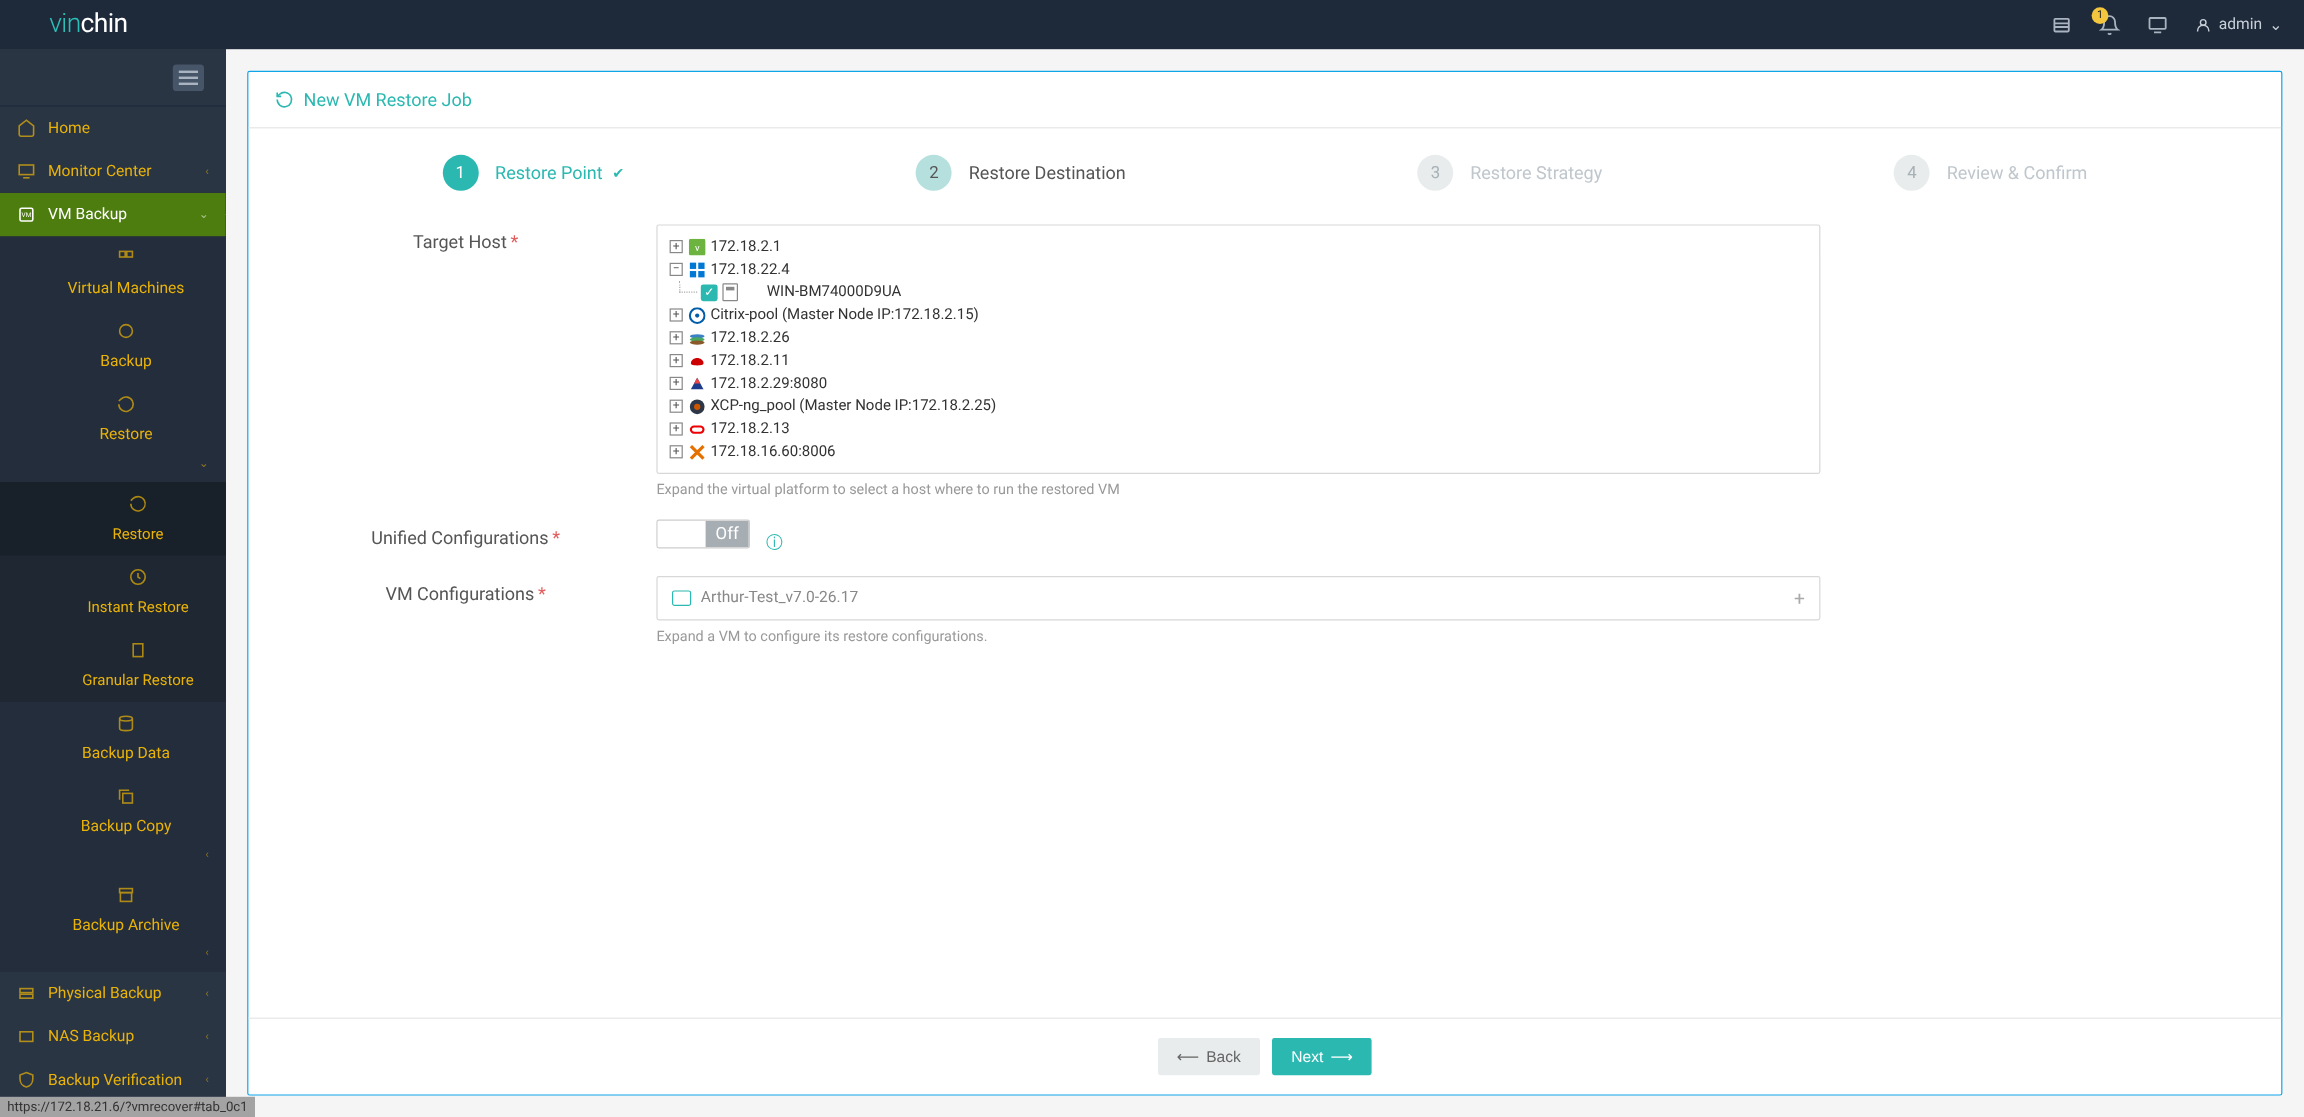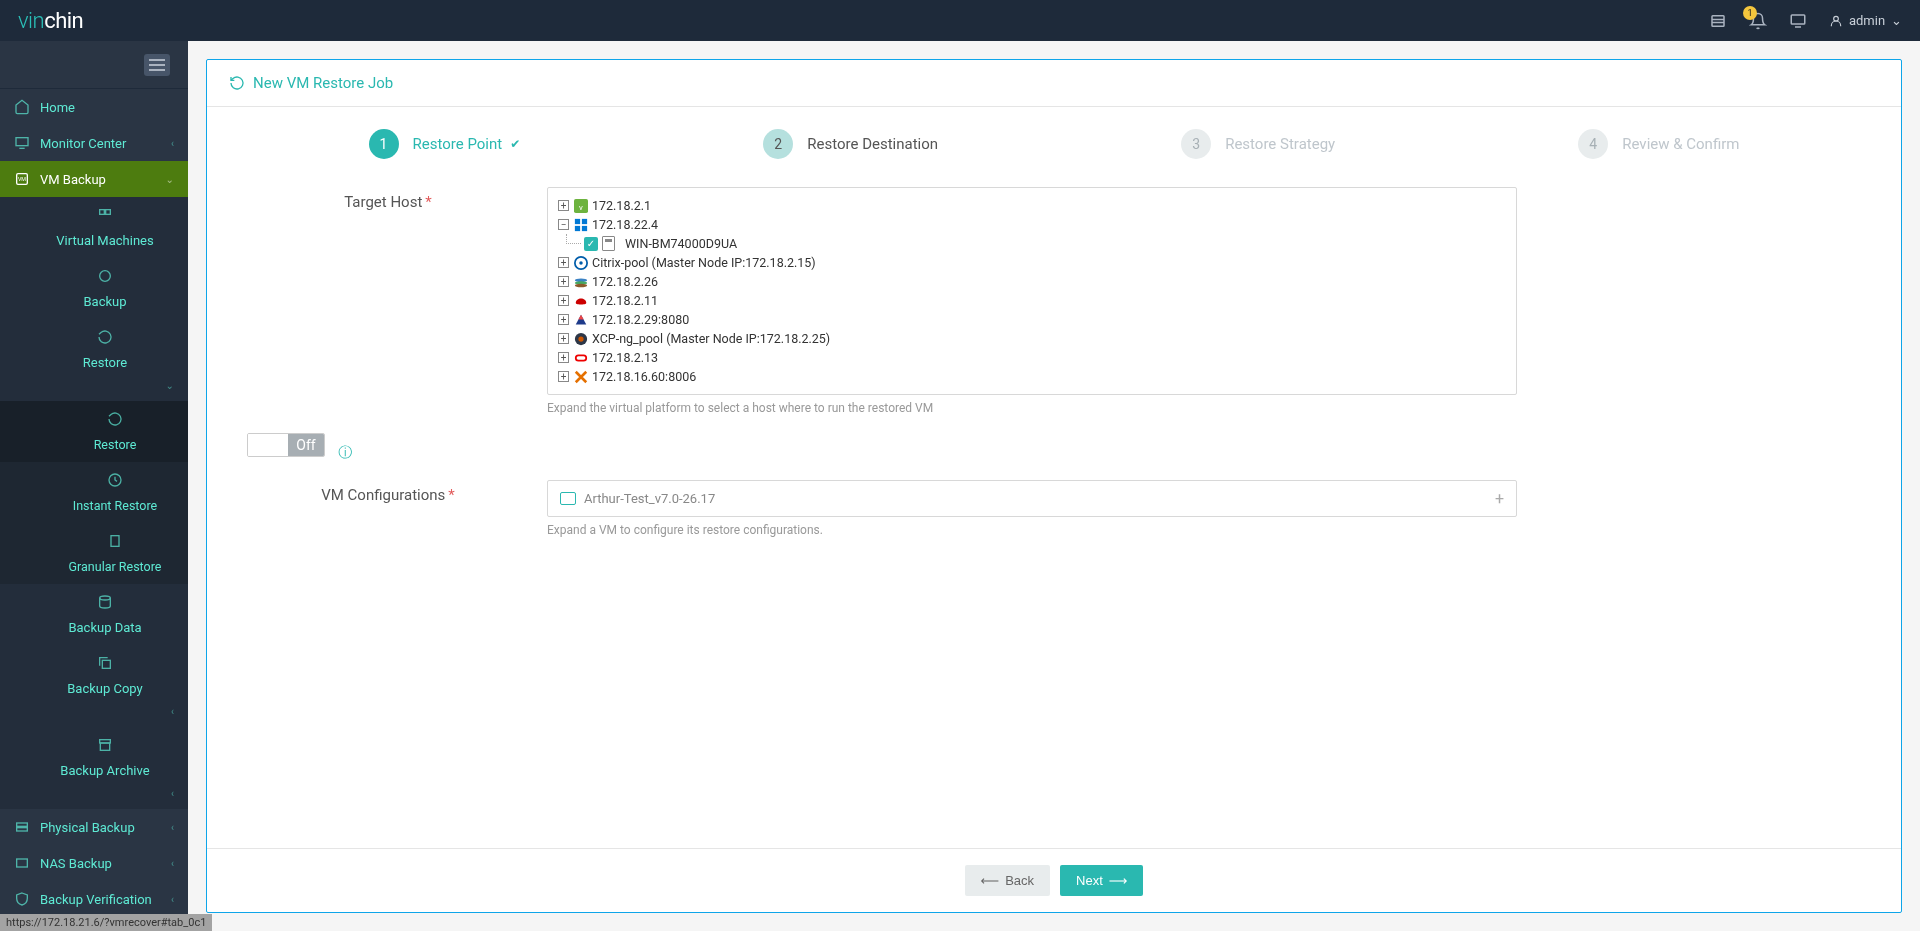--- a/index.html
+++ b/index.html
@@ -1,34 +1,34 @@
 <!DOCTYPE html>
 <html><head>
 <meta charset="utf-8">
 <style>
 * { margin: 0; padding: 0; box-sizing: border-box; }
 body { font-family: -apple-system, BlinkMacSystemFont, "Segoe UI", Roboto, sans-serif; font-size: 13px; background: #f5f5f5; color: #555; overflow-x: hidden; }
 
 
 .topbar { height: 41px; background: #1e2a3a; display: flex; align-items: center; justify-content: space-between; padding: 0 18px; }
-.logo { color: #fff; font-size: 22px; font-weight: 400; letter-spacing: -0.5px; }
+.logo { color: #fff; font-size: 22px; font-weight: 400; letter-spacing: -0.5px; margin-left: 23px; }
 .logo .thin { color: #2ac0b8; font-weight: 300; }
 .topbar-right { display: flex; align-items: center; gap: 22px; }
 .topbar-icon { color: #aab3c0; cursor: pointer; display: flex; align-items: center; position: relative; }
 .topbar-icon svg { width: 18px; height: 18px; }
 .badge { position: absolute; top: -6px; left: -6px; background: #f4c63d; color: #222; border-radius: 50%; width: 14px; height: 14px; font-size: 9px; display: flex; align-items: center; justify-content: center; }
 .user-menu { color: #c8cfd8; font-size: 13px; display: flex; align-items: center; gap: 6px; cursor: pointer; }
 
 
 .layout { display: flex; height: calc(100vh - 41px); }
 .sidebar { width: 188px; background: #2a3544; color: #aab3c0; overflow-y: auto; flex-shrink: 0; }
 .sidebar-toggle { height: 48px; display: flex; align-items: center; justify-content: flex-end; padding-right: 18px; background: #2a3544; border-bottom: 1px solid #1e2a3a; }
 .hamburger { width: 26px; height: 22px; background: #475569; border-radius: 3px; display: flex; flex-direction: column; justify-content: center; gap: 3px; padding: 4px 5px; cursor: pointer; }
 .hamburger span { height: 2px; background: #aab3c0; }
-.nav-item { display: flex; align-items: center; padding: 10px 14px; cursor: pointer; color: #5eead4; gap: 10px; position: relative; }
+.nav-item { display: flex; align-items: center; padding: 10px 14px; cursor: pointer; color: #eab308; gap: 10px; position: relative; }
 .nav-item.active { background: #4d7c0f; color: #fff; }
 .nav-item.active::after { content: ""; position: absolute; right: -8px; top: 50%; transform: translateY(-50%); border: 8px solid transparent; border-right-color: #f5f5f5; }
 .nav-item svg { width: 16px; height: 16px; opacity: 0.7; flex-shrink: 0; }
 .nav-item.active svg { opacity: 1; }
 .nav-arrow { margin-left: auto; font-size: 10px; opacity: 0.5; }
 .nav-sub { background: #232d3b; }
 .nav-sub .nav-item { padding-left: 36px; font-size: 13px; flex-direction: column; }
 .nav-sub2 { background: #1e2732; }
 .nav-sub2 .nav-item { padding-left: 56px; font-size: 12.5px; }
 .nav-sub2 .nav-item.sel { background: #182029; }
@@ -324,21 +324,21 @@
                       <rect x="9" y="1" width="6" height="6" fill="#0078d4"></rect>
                       <rect x="1" y="9" width="6" height="6" fill="#0078d4"></rect>
                       <rect x="9" y="9" width="6" height="6" fill="#0078d4"></rect>
                     </svg>
                   </span>
                 <span>172.18.22.4</span>
               </div>
               <div class="tree-node child">
                 <span class="chk">✓</span>
                 <span class="host-icon"></span>
-                <span style="margin-left:6px;">WIN-BM74000D9UA</span>
+                <span style="margin-left:20px;">WIN-BM74000D9UA</span>
               </div>
               <div class="tree-node">
                 <span class="exp">+</span>
                 <span class="node-icon">
                     <svg width="14" height="14" viewBox="0 0 16 16">
                       <circle cx="8" cy="8" r="7" fill="#fff" stroke="#005daa" stroke-width="2"></circle>
                       <circle cx="8" cy="8" r="2" fill="#005daa"></circle>
                     </svg>
                   </span>
                 <span>Citrix-pool (Master Node IP:172.18.2.15)</span>
@@ -400,20 +400,23 @@
                     </svg>
                   </span>
                 <span>172.18.16.60:8006</span>
               </div>
             </div>
             <div class="hint">Expand the virtual platform to select a host where to run the restored VM</div>
           </div>
         </div>
 
         <div class="form-row">
+          <div class="form-label">
+            <span>Unified Configurations</span><span class="req">*</span>
+          </div>
           <div class="form-ctrl">
             <div class="toggle">
               <div class="toggle-on"></div>
               <div class="toggle-off">Off</div>
             </div>
             <span class="info-icon">ⓘ</span>
           </div>
         </div>
 
         <div class="form-row">

